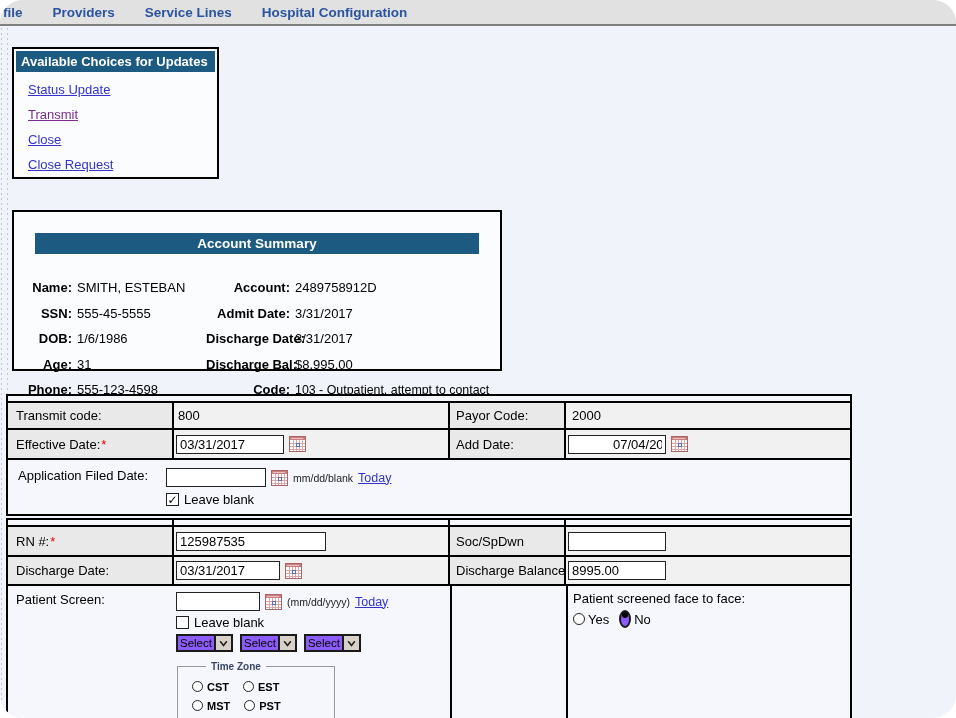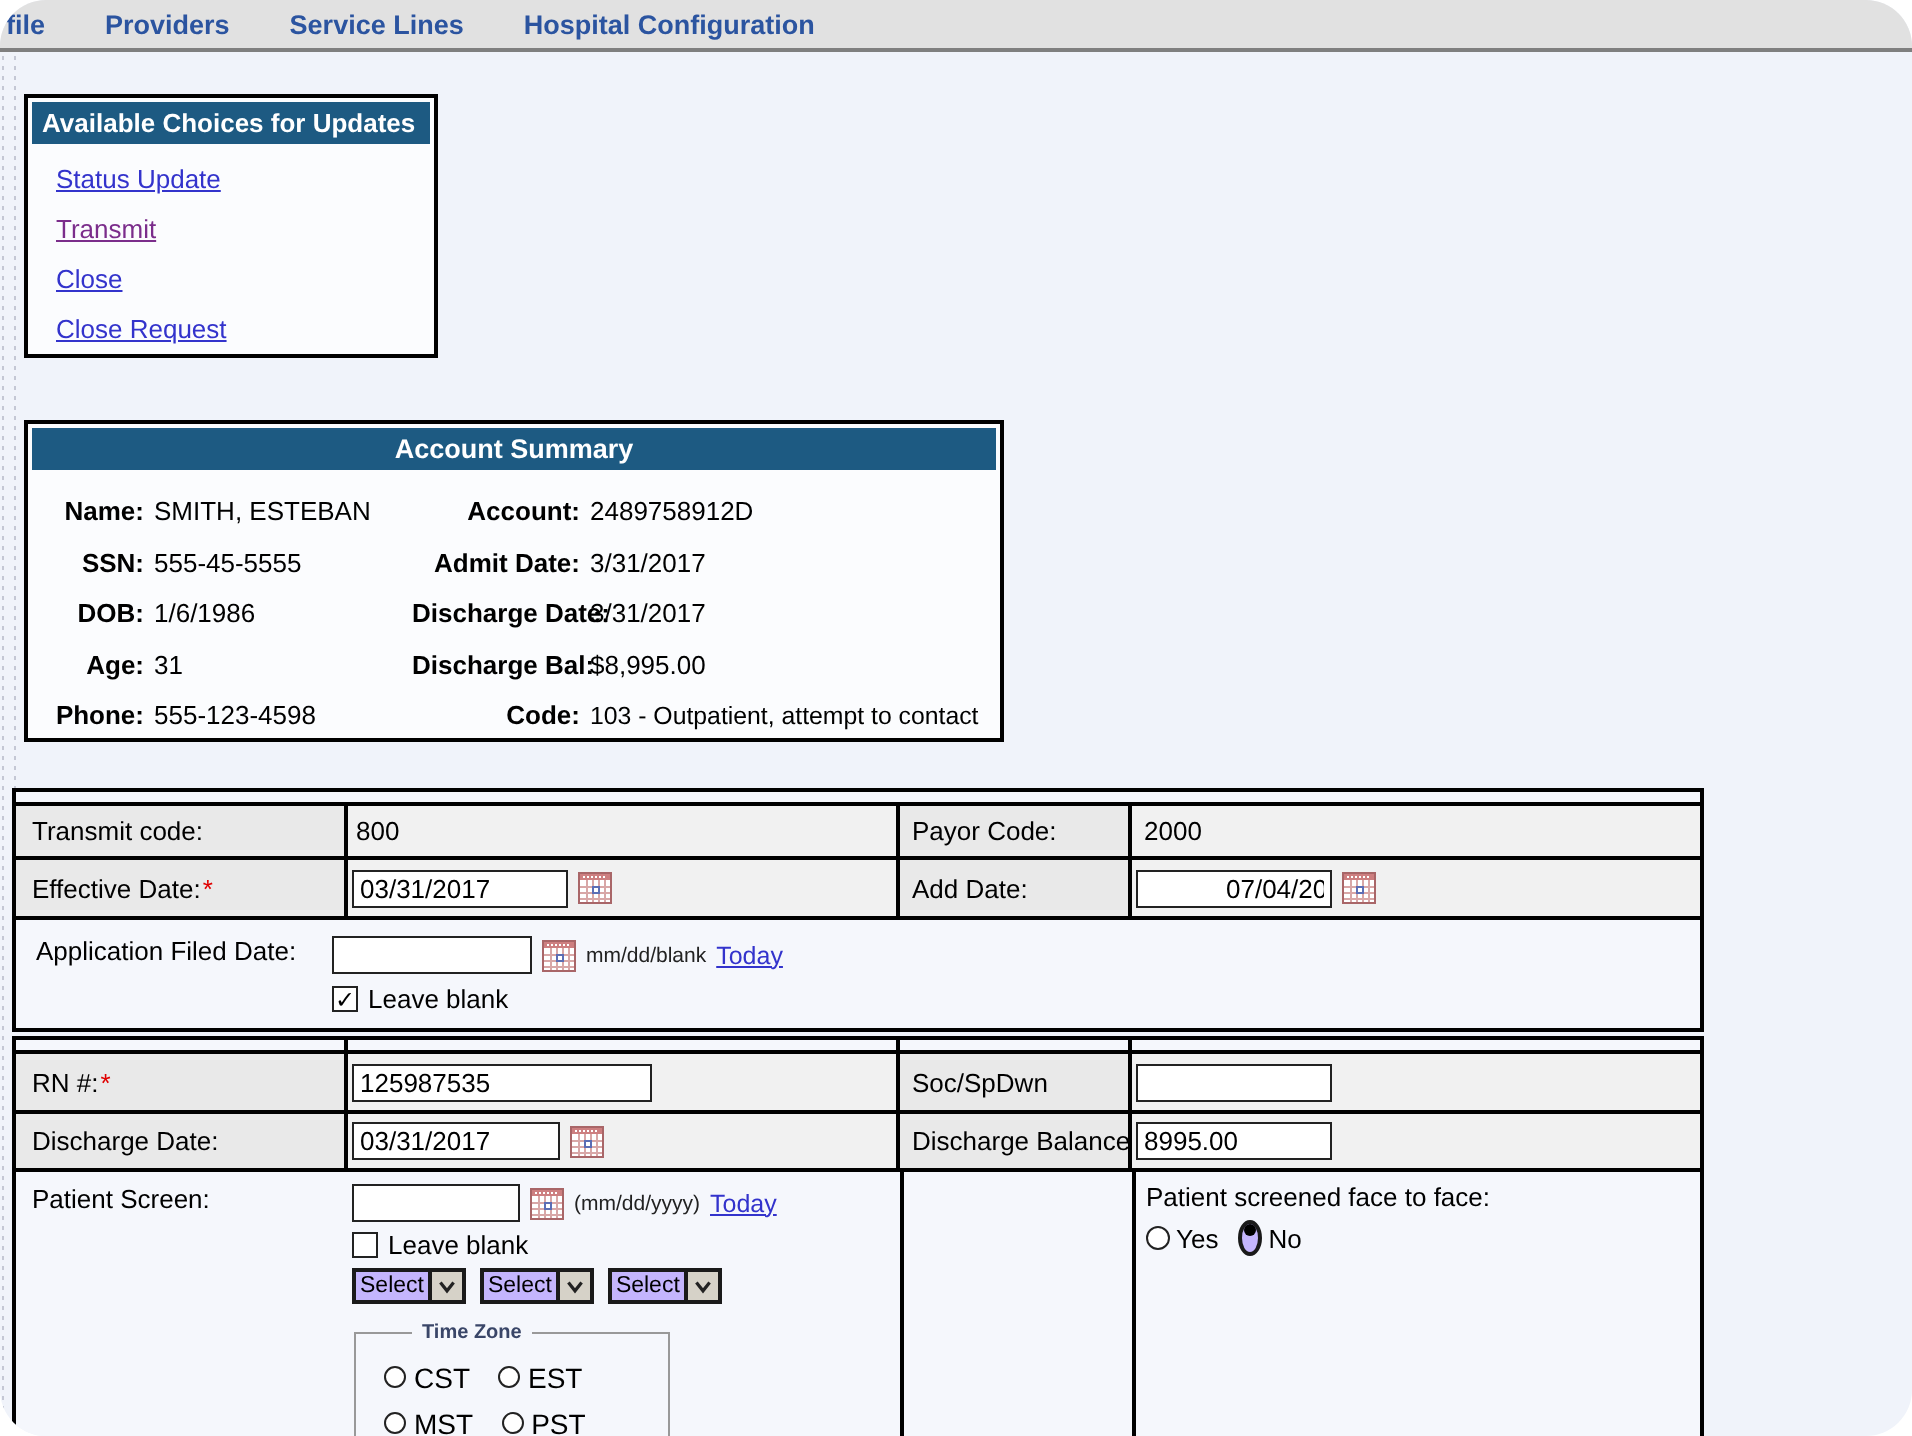--- a/index.html
+++ b/index.html
@@ -25,21 +25,21 @@
        background:#FBFCFE; border:2px solid #000;}
   .choices-header{margin:2px; background:var(--header_bar); color:#fff; font-weight:bold;
        font-size:13px; padding:3px 5px;}
   .choices-link{display:block; margin:10px 0 0 14px; font-size:13px; color:var(--link);
        text-decoration:underline; cursor:pointer;}
   .choices-link.visited{color:var(--link_visited);}
 
   
   .acct{position:absolute; left:12px; top:210px; width:490px; height:161px;
        background:#FBFCFE; border:2px solid #000;}
-  .acct-header{margin:2px; background:var(--header_bar); color:#fff; font-weight:bold;
+  .acct-header{margin:21px; background:var(--header_bar); color:#fff; font-weight:bold;
        font-size:13.5px; text-align:center; padding:3px 0;}
   .acct-grid{margin-top:8px; padding-left:12px;}
   .acct-row{display:grid; grid-template-columns:46px 124px 84px 1fr; column-gap:5px;
        height:25.5px; align-items:center;}
   .acct-label{font-weight:bold; text-align:right; white-space:nowrap;}
   .acct-value{white-space:nowrap;}
 
   
   .ftable{position:absolute; left:6px; width:846px; border:2px solid #000; background:#F5F7FC;}
   .ftable-top{top:394px;}
@@ -65,30 +65,30 @@
   .cal{display:inline-flex; margin-left:5px; cursor:pointer;}
   .hint{font-size:10.5px; color:#222; margin-left:5px; white-space:nowrap;}
   .today{font-size:12.5px; color:var(--link); text-decoration:underline; margin-left:5px; cursor:pointer;}
   .cb{width:13px; height:13px; border:1px solid #222; background:#fff; display:inline-flex;
        align-items:center; justify-content:center; cursor:pointer; flex:none;}
   .cb.checked::after{content:"✓"; font-size:12px; font-weight:bold; line-height:1;}
   .cb-line{display:flex; align-items:center; gap:5px; margin-top:5px;}
   .rad{width:12px; height:12px; border:1px solid #222; border-radius:50%; background:#fff;
        display:inline-flex; align-items:center; justify-content:center; cursor:pointer; flex:none;}
   .rad.sel::after{content:""; width:6px; height:6px; border-radius:50%; background:#000;}
-  .sel{display:inline-flex; align-items:stretch; border:2px solid #1a1a1a; background:#c4b5fd;
+  .sel{display:inline-flex; align-items:stretch; border:2px solid #1a1a1a; background:#8b5cf6;
        height:18px; cursor:pointer;}
   .sel-txt{font-size:11.5px; padding:1px 2px 0 2px;}
   .sel-btn{width:17px; background:#D6D2C8; border-left:2px solid #1a1a1a; display:flex;
        align-items:center; justify-content:center;}
   fieldset.tz{margin:9px 0 0 1px; width:158px; height:76px; border:1px solid #999; padding:2px 0 0 14px;}
   fieldset.tz legend{font-size:10px; font-weight:bold; color:#3A4668; padding:0 5px; margin-left:14px;}
   .tz-row{display:flex; align-items:center; margin-top:5px;}
   .tz-row .rad{width:11px; height:11px;}
-  .tz-lab{font-size:14px; margin:2px 14px 0 4px;}
+  .tz-lab{font-size:11px; margin:2px 14px 0 4px;font-weight:bold;}
   .face-label{white-space:nowrap;}
   .face-row{display:flex; align-items:center; margin-top:4px;}
   .face-row .face-lab{margin:0 10px 0 3px;}
 </style>
 </head>
 <body>
 
 <div id="stage">
 
   <div class="nav">

